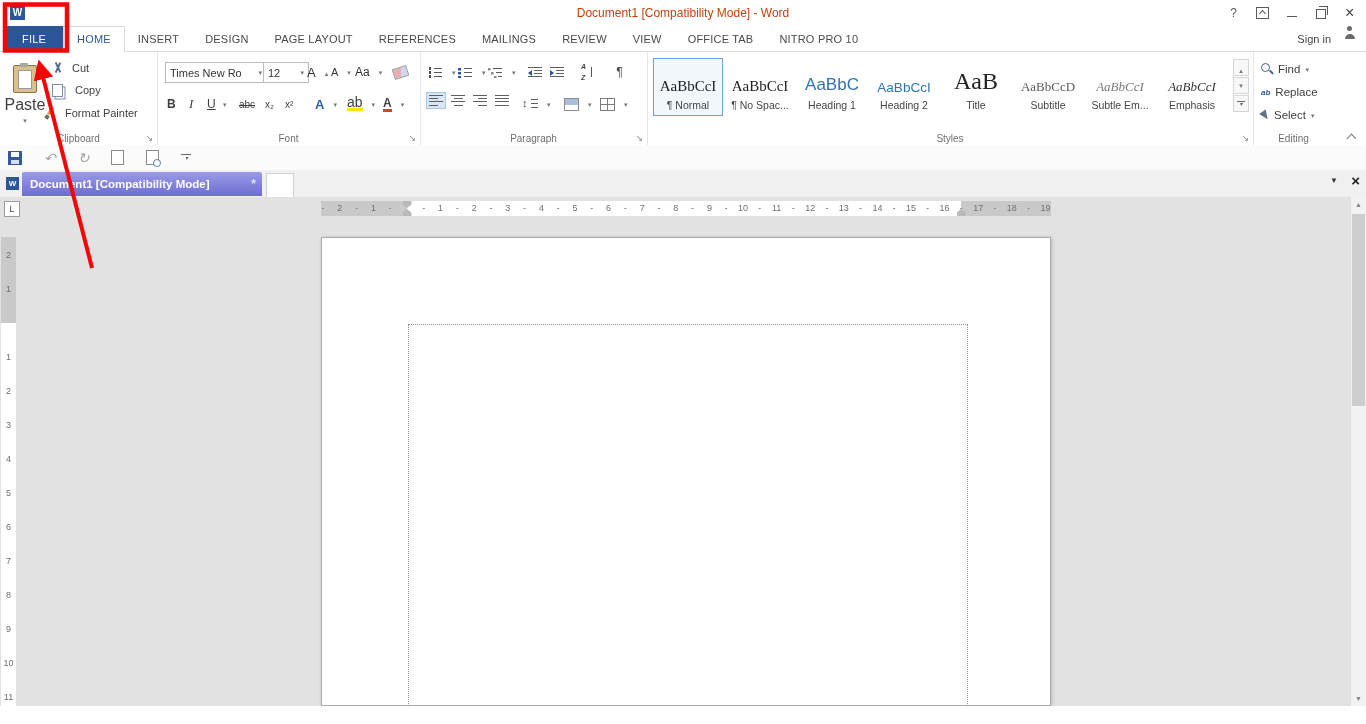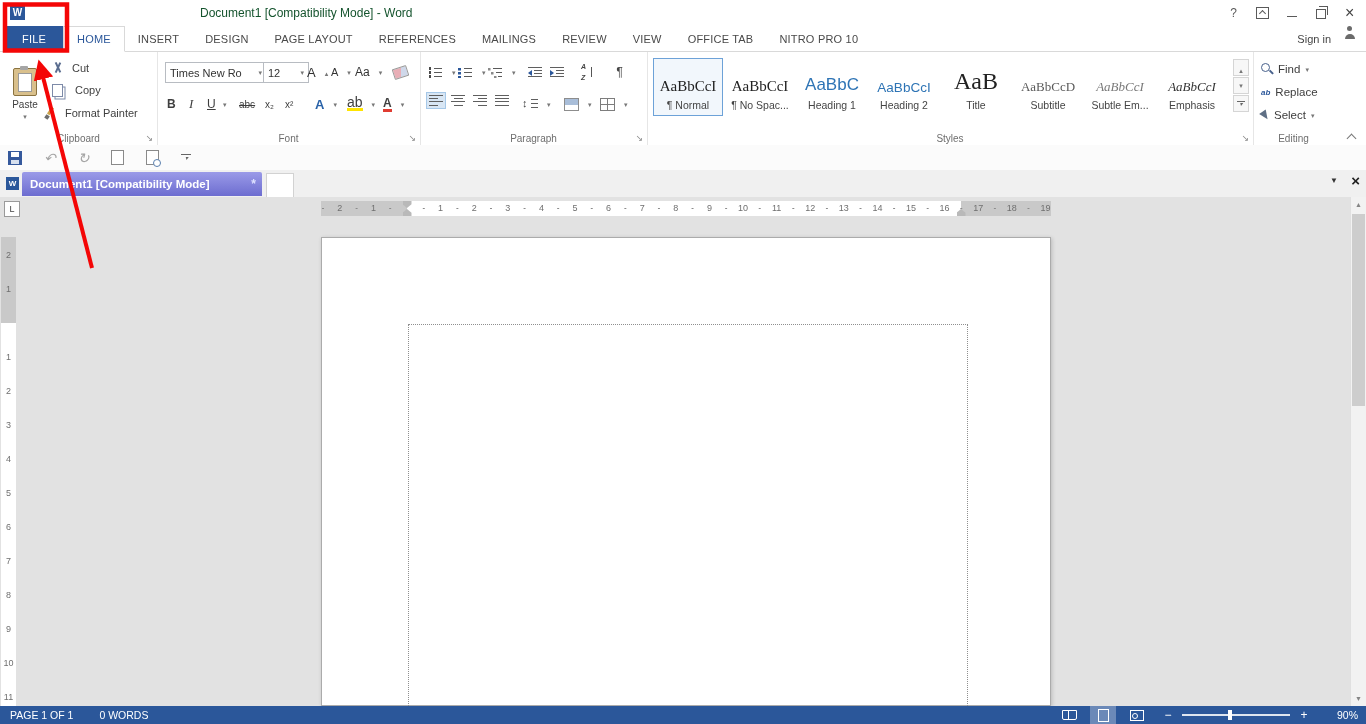--- a/index.html
+++ b/index.html
@@ -5,21 +5,21 @@
   html,body{margin:0;padding:0}
   body{width:1366px;height:724px;overflow:hidden;font-family:"Liberation Sans",sans-serif;
        -webkit-user-select:none;user-select:none;cursor:default}
   #app{position:relative;width:1366px;height:724px;background:#fff;overflow:hidden}
 
   
   .titlebar{position:absolute;top:0;left:0;right:0;height:26px;background:#fff}
   .word-logo{position:absolute;left:10px;top:5px;width:15px;height:15px;background:#2b579a;
              color:#fff;font-size:10px;font-weight:bold;display:flex;align-items:center;justify-content:center}
   .word-logo::before{content:"W"}
-  .title{position:absolute;left:200px;right:200px;top:6px;text-align:left;font-size:12px;color:#14532d;white-space:nowrap}
+  .title{position:absolute;left:200px;right:200px;top:6px;text-align:center;font-size:12px;color:#c2410c;white-space:nowrap}
   .win-controls{position:absolute;right:2px;top:0;height:26px;display:flex;align-items:center}
   .wc{width:29px;height:26px;display:flex;align-items:center;justify-content:center;color:#5a5a5a;font-size:12px}
   .ic-ribopt{width:11px;height:10px;border:1px solid #5a5a5a;position:relative}
   .ic-ribopt::before{content:"";position:absolute;left:3px;top:3px;width:4px;height:4px;
                      border-left:1px solid #5a5a5a;border-top:1px solid #5a5a5a;transform:rotate(45deg)}
   .ic-min{width:10px;height:1px;background:#5a5a5a;margin-top:6px}
   .ic-restore{width:8px;height:8px;border:1px solid #5a5a5a;background:#fff;position:relative;margin-top:2px}
   .ic-restore::before{content:"";position:absolute;left:2px;top:-4px;width:8px;height:8px;
                       border:1px solid #5a5a5a;border-left:none;border-bottom:none}
   .ic-close::before{content:"×";font-size:16px;color:#444}
@@ -47,21 +47,21 @@
   .car{font-size:7px;color:#777;line-height:7px}
   .car::before{content:"▾"}
   .carup::before{content:"▴";font-size:7px;color:#777}
   .rbtn{position:absolute;display:flex;align-items:center;gap:9px;font-size:11px;color:#3f3f3f;height:20px}
   .combo{position:absolute;height:19px;background:#fff;border:1px solid #b8bcc2;display:flex;
          align-items:center;padding:0 4px;font-size:11px;color:#333}
   .combo .car{margin-left:auto;padding-left:4px}
 
   
   .paste-btn{position:absolute;left:4px;top:5px;width:42px;height:74px;display:flex;flex-direction:column;
-             align-items:center;justify-content:center;gap:3px;font-size:10px;color:#3f3f3f}
+             align-items:center;justify-content:center;gap:3px;font-size:16px;color:#3f3f3f}
   .ic-paste{width:22px;height:26px;background:#d9c08c;border:1px solid #8a7340;border-radius:2px;position:relative}
   .ic-paste::before{content:"";position:absolute;left:6px;top:-3px;width:8px;height:4px;background:#a5a5a5;border-radius:1px}
   .ic-paste::after{content:"";position:absolute;left:4px;top:4px;width:12px;height:17px;background:#fff;border:1px solid #9a9a9a}
   .ic-cut{width:11px;height:12px;position:relative}
   .ic-cut::before,.ic-cut::after{content:"";position:absolute;top:0;left:5px;width:1.5px;height:11px;background:#5b6d8f}
   .ic-cut::before{transform:rotate(25deg)}
   .ic-cut::after{transform:rotate(-25deg)}
   .ic-copy{width:9px;height:11px;border:1px solid #7d8aa8;background:#fff;box-shadow:2.5px 2.5px 0 -1px #fff,2.5px 2.5px 0 0 #7d8aa8;margin-right:3px}
   .ic-brush{width:12px;height:12px;position:relative}
   .ic-brush::before{content:"";position:absolute;left:5px;top:0;width:3px;height:8px;background:#caa34a;transform:rotate(35deg)}
@@ -575,41 +575,20 @@
       <div class="boundary"></div>
     </div>
 
     <div class="vscroll">
       <span class="sb-up"></span>
       <span class="sb-thumb"></span>
       <span class="sb-down"></span>
     </div>
   </div>
 
-  <div class="statusbar">
-    <span class="st-page">PAGE 1 OF 1</span>
-    <span class="st-words">0 WORDS</span>
-    <div class="st-right">
-      <span class="vic">
-          <i class="ic-read"></i>
-        </span>
-      <span class="vic active">
-          <i class="ic-print"></i>
-        </span>
-      <span class="vic">
-          <i class="ic-web"></i>
-        </span>
-      <span class="zbtn">−</span>
-      <div class="ztrack">
-        <span class="zthumb"></span>
-      </div>
-      <span class="zbtn">+</span>
-      <span class="zval">90%</span>
-    </div>
-  </div>
 
   <svg id="annotation" viewBox="0 0 1366 724">
     <defs>
       <marker id="ah" markerWidth="6" markerHeight="5" refX="0.5" refY="2.5" orient="auto" markerUnits="strokeWidth">
         <path d="M0,0 L5,2.5 L0,5 Z" fill="#f40606"></path>
       </marker>
     </defs>
     <rect x="5" y="4.5" width="62" height="46" fill="none" stroke="#f40606" stroke-width="4.5"></rect>
     <line x1="92" y1="268" x2="43" y2="77" stroke="#f40606" stroke-width="4" marker-end="url(#ah)"></line>
   </svg>

